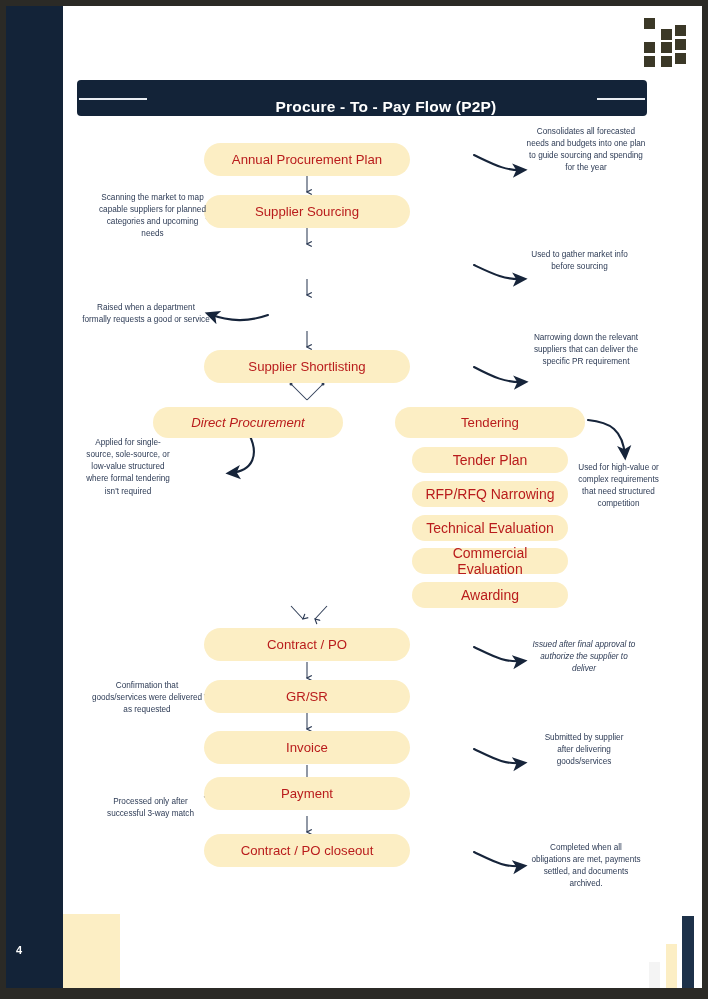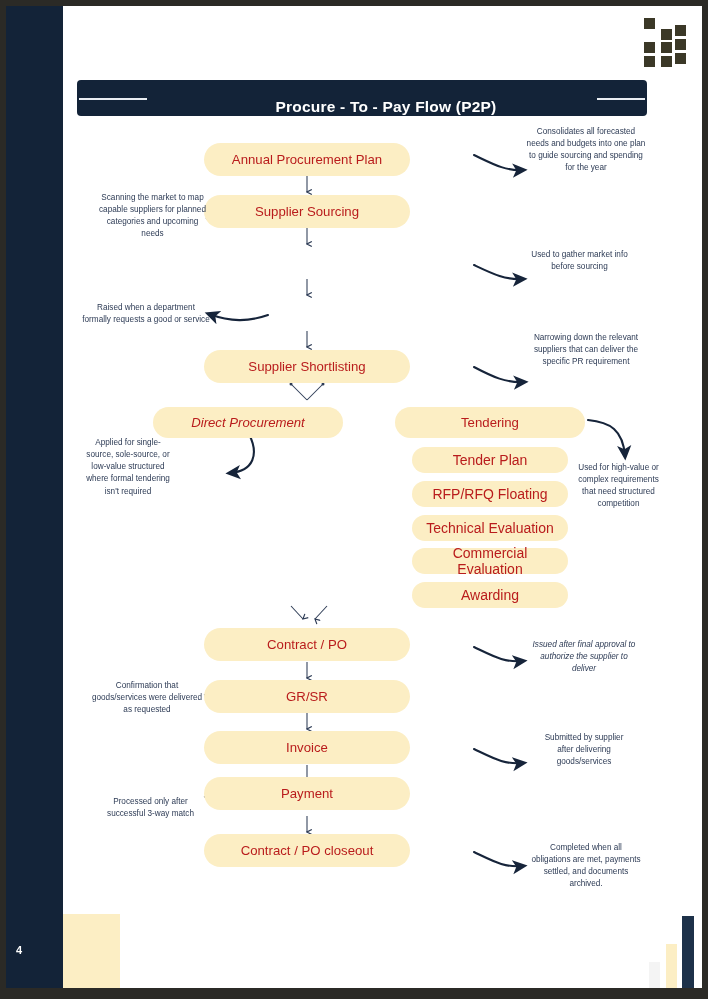--- a/index.html
+++ b/index.html
@@ -259,21 +259,21 @@
 
     <div class="node branch" style="left:332px; top:401px;">
       <span>Tendering</span>
     </div>
 
     <div class="node sub" style="left:349px; top:441px;">
       <span>Tender Plan</span>
     </div>
 
     <div class="node sub" style="left:349px; top:475px;">
-      <span>RFP/RFQ Floating</span>
+      <span>RFP/RFQ Narrowing</span>
     </div>
 
     <div class="node sub" style="left:349px; top:509px;">
       <span>Technical Evaluation</span>
     </div>
 
     <div class="node sub" style="left:349px; top:542px;">
       <span>Commercial Evaluation</span>
     </div>
 

